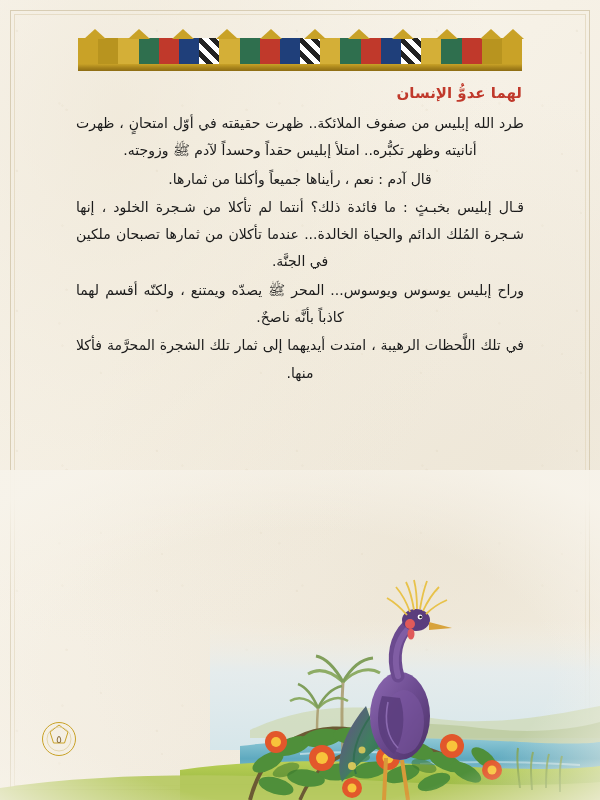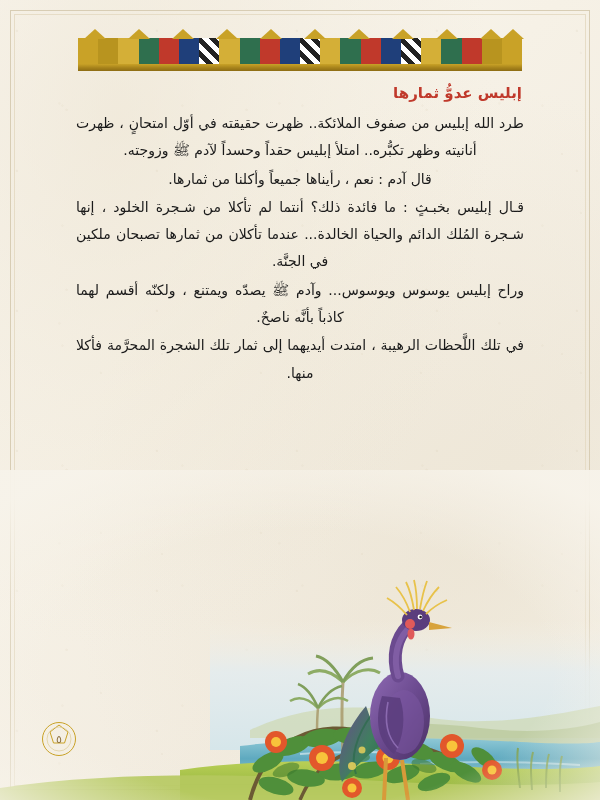--- a/index.html
+++ b/index.html
@@ -191,27 +191,27 @@
     <div class="band-crenel" style="left:138px"></div>
     <div class="band-crenel" style="left:182px"></div>
     <div class="band-crenel" style="left:226px"></div>
     <div class="band-crenel" style="left:270px"></div>
     <div class="band-crenel" style="left:314px"></div>
     <div class="band-crenel" style="left:358px"></div>
     <div class="band-crenel" style="left:402px"></div>
     <div class="band-crenel" style="left:424px"></div>
   </div>
 
-  <div class="title">إبليس عدوُّ ثمارها</div>
+  <div class="title">لهما عدوُّ الإنسان</div>
 
   <div class="body-text">
     <p class="para">طرد الله إبليس من صفوف الملائكة.. ظهرت حقيقته في أوّل امتحانٍ ، ظهرت أنانيته وظهر تكبُّره.. امتلأ إبليس حقداً وحسداً لآدم ﷺ وزوجته.</p>
     <p class="para">قال آدم : نعم ، رأيناها جميعاً وأكلنا من ثمارها.</p>
     <p class="para">قـال إبليس بخبـثٍ : ما فائدة ذلك؟ أنتما لم تأكلا من شـجرة الخلود ، إنها شـجرة المُلك الدائم والحياة الخالدة... عندما تأكلان من ثمارها تصبحان ملكين في الجنَّة.</p>
-    <p class="para">وراح إبليس يوسوس ويوسوس... وآدم ﷺ يصدّه ويمتنع ، ولكنّه أقسم لهما كاذباً بأنَّه ناصحٌ.</p>
+    <p class="para">وراح إبليس يوسوس ويوسوس... المحر ﷺ يصدّه ويمتنع ، ولكنّه أقسم لهما كاذباً بأنَّه ناصحٌ.</p>
     <p class="para">في تلك اللَّحظات الرهيبة ، امتدت أيديهما إلى ثمار تلك الشجرة المحرَّمة فأكلا منها.</p>
   </div>
 
   <svg class="illustration" viewBox="0 0 600 330" preserveAspectRatio="none">
     <defs>
       <linearGradient id="skyGrad" x1="0" y1="0" x2="0" y2="1">
         <stop offset="0%" stop-color="#f3f0e6" stop-opacity="0"></stop>
         <stop offset="40%" stop-color="#e3ecef" stop-opacity="0.85"></stop>
         <stop offset="100%" stop-color="#d6e6ea" stop-opacity="1"></stop>
       </linearGradient>

